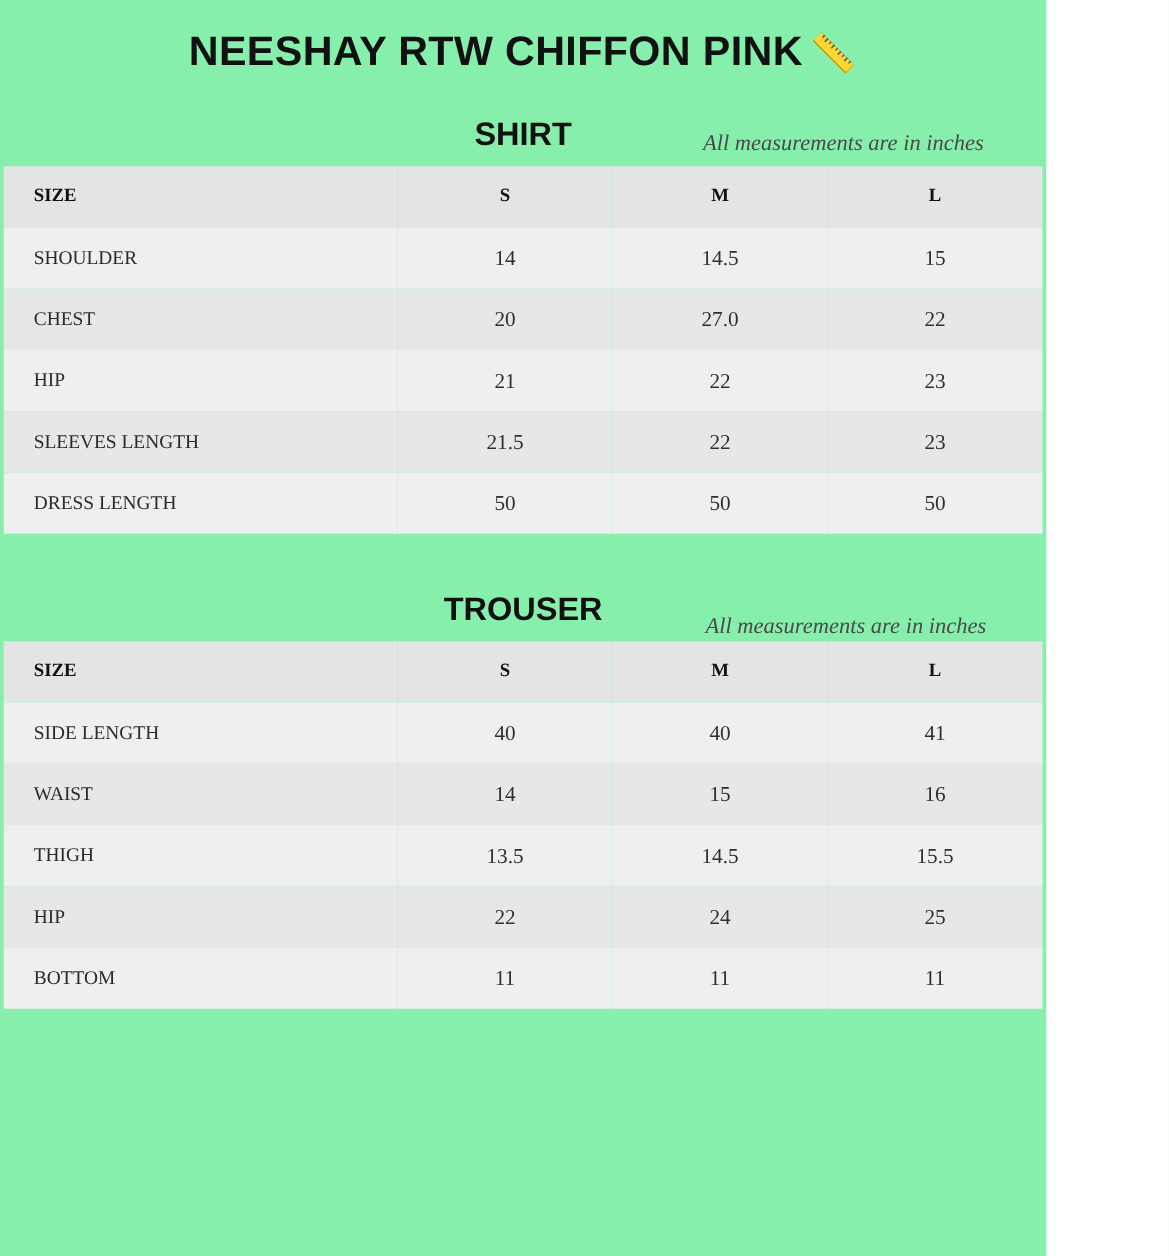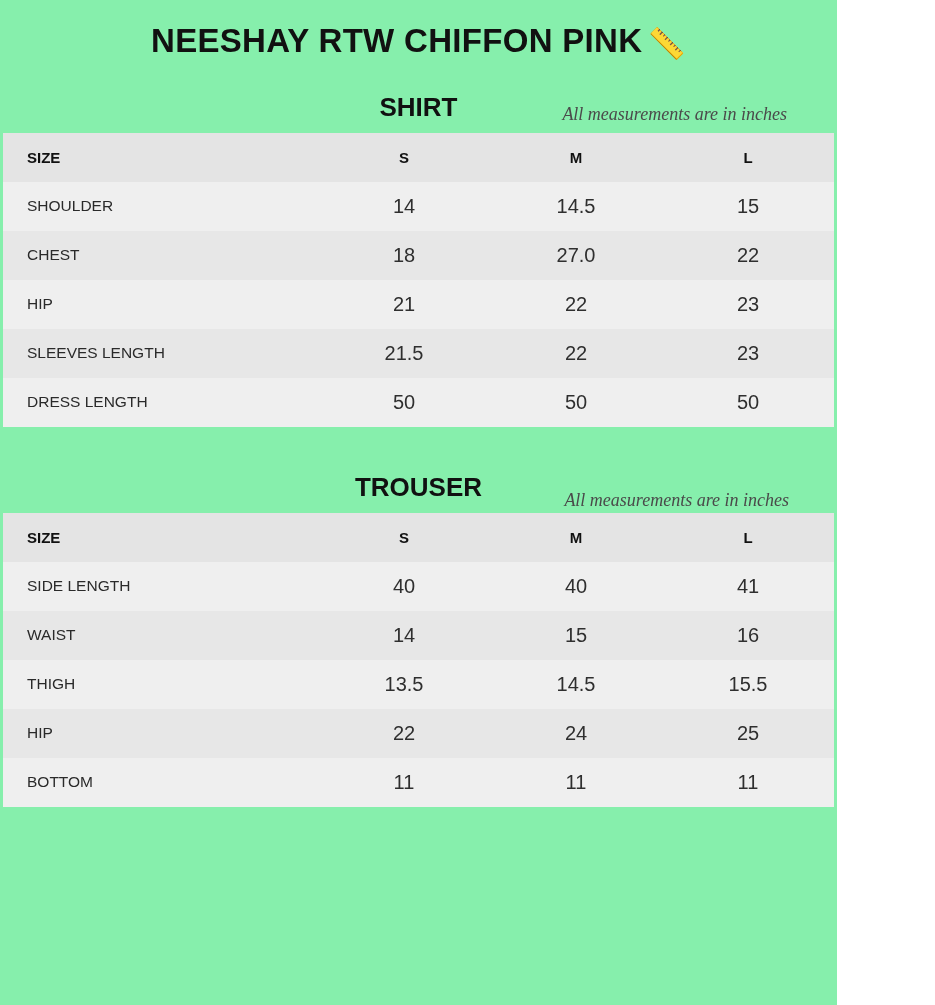--- a/index.html
+++ b/index.html
@@ -69,20 +69,21 @@
     margin: 6px auto 0 auto;
     border-collapse: collapse;
     table-layout: fixed;
   }
   th, td {
     border: none;
     padding: 13px;
     height: 49px;
     font-size: 15px;
     color: #222222;
+    font-family: Liberation Serif, serif;
   }
   thead th {
     background: #e4e4e4;
     font-weight: bold;
     font-size: 15px;
     color: #111111;
   }
   tbody tr:nth-child(odd) td {
     background: #efefef;
   }
@@ -96,21 +97,21 @@
   }
   .col-size {
     width: 172px;
     text-align: center;
   }
   tbody td.col-label {
     font-size: 15.5px;
     color: #2a2a2a;
   }
   tbody td.col-size {
-    font-size: 20px;
+    font-size: 17px;
     color: #2f2f2f;
   }
   .spacer { height: 14px; }
 </style>
 </head>
 <body>
 
 <div class="page">
 
   <h1 class="main-title">
@@ -133,21 +134,21 @@
       </thead>
       <tbody>
         <tr>
           <td class="col-label">SHOULDER</td>
           <td class="col-size">14</td>
           <td class="col-size">14.5</td>
           <td class="col-size">15</td>
         </tr>
         <tr>
           <td class="col-label">CHEST</td>
-          <td class="col-size">18</td>
+          <td class="col-size">20</td>
           <td class="col-size">27.0</td>
           <td class="col-size">22</td>
         </tr>
         <tr>
           <td class="col-label">HIP</td>
           <td class="col-size">21</td>
           <td class="col-size">22</td>
           <td class="col-size">23</td>
         </tr>
         <tr>

